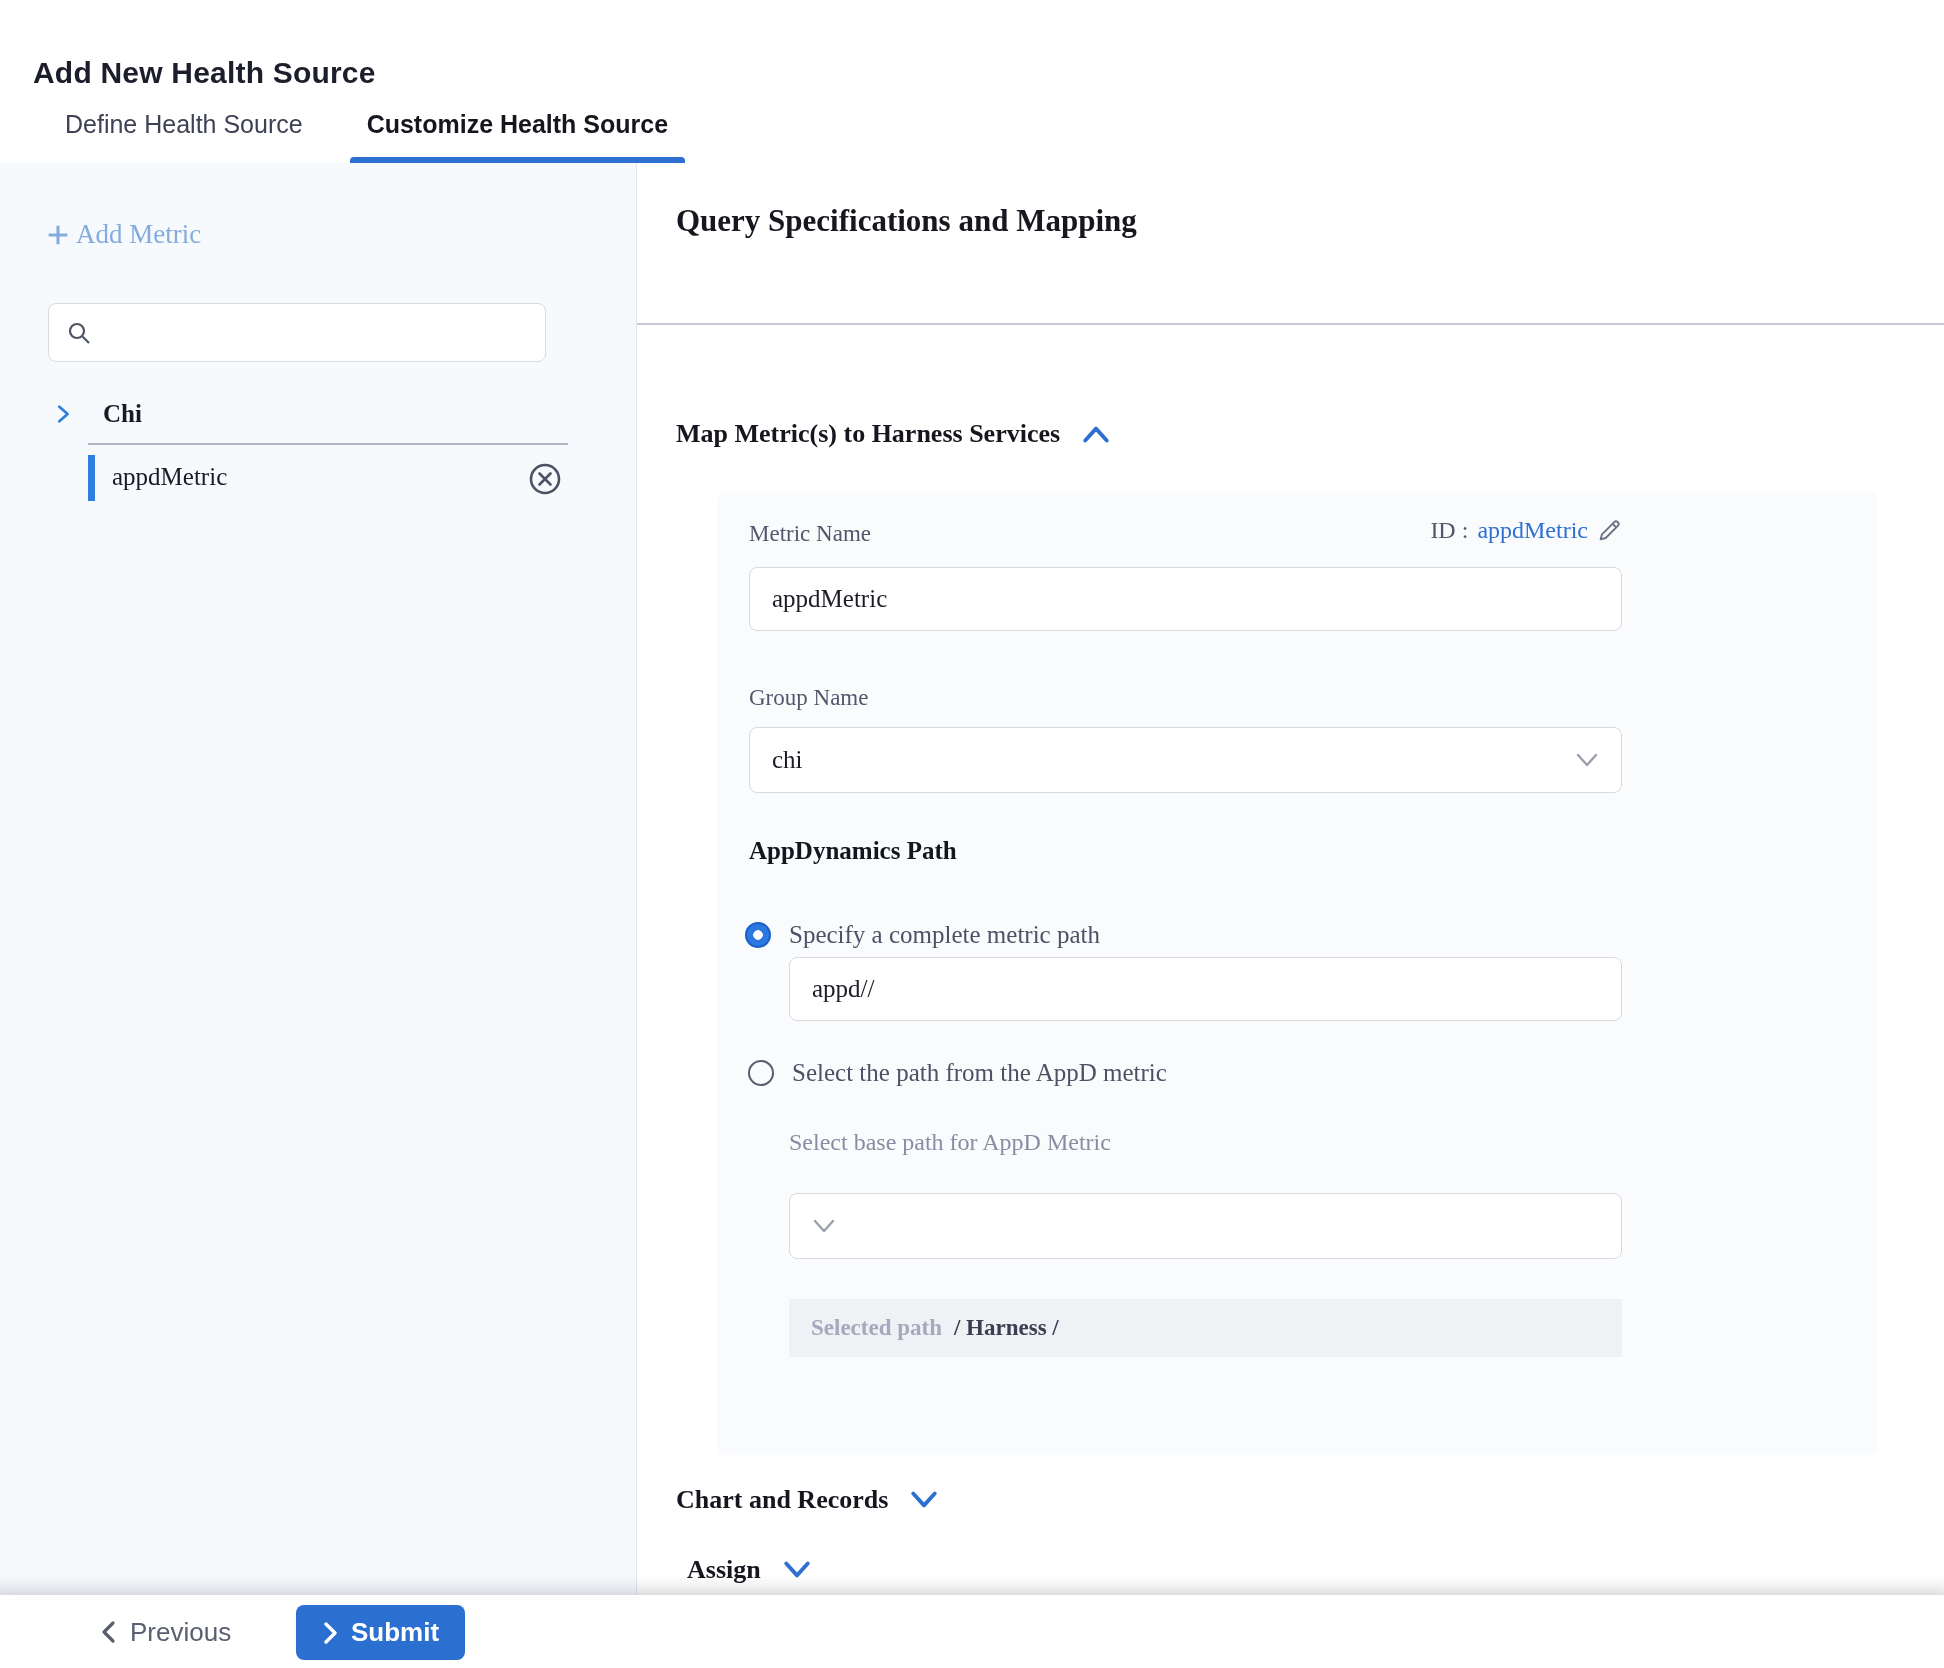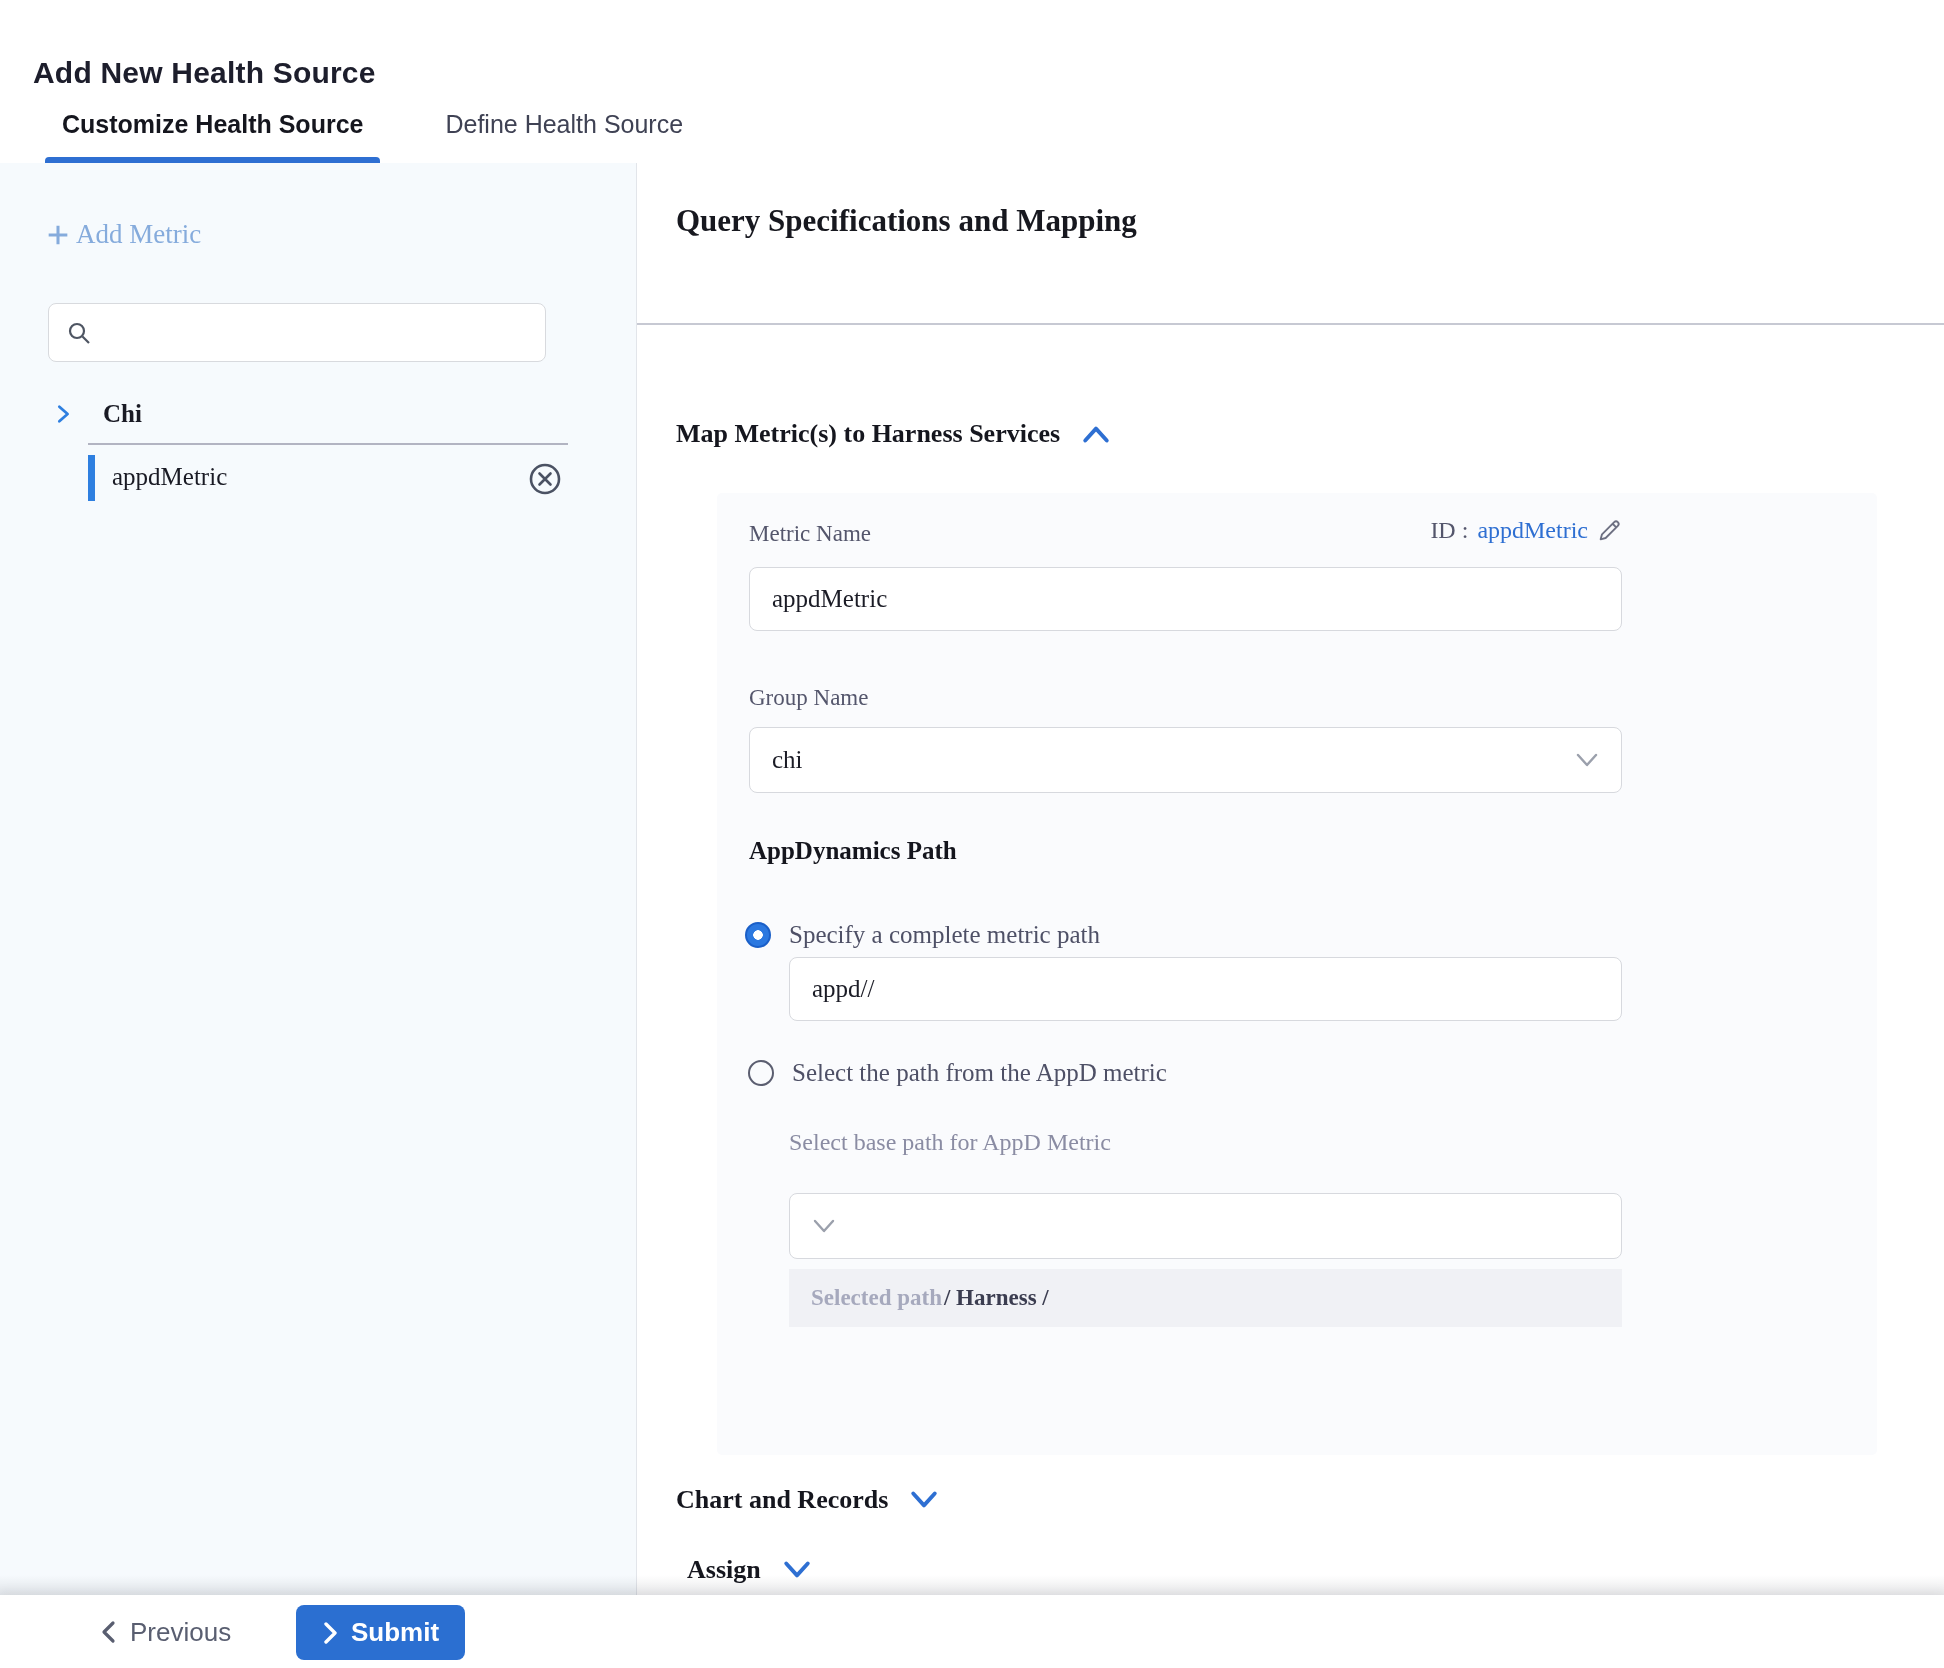--- a/index.html
+++ b/index.html
@@ -84,22 +84,22 @@
   .radio-row { position:absolute; display:flex; align-items:center; gap:18px; cursor:pointer; }
   .radio-row .r-lbl { font-size:25px; color:#4e5066; }
   .r1 { left:28px; top:404px;margin-top:24px; }
   .r2 { left:31px; top:566px; }
   .radio { width:26px; height:26px; border-radius:50%; flex:none; }
   .radio.on { border:2px solid #1a5fc8; background:radial-gradient(circle at center, #ffffff 0 4.5px, #2b78e0 5px); }
   .radio.off { border:2.5px solid #5b5e70; background:transparent; }
 
   .basepath-label { position:absolute; left:72px; top:636px; font-size:24px; color:#8a8ca3; }
 
-  .selected-bar { position:absolute; left:72px; top:776px; width:833px; height:58px; background:#f0f1f5;
-    display:flex; align-items:center; padding-left:22px; gap:2px; }
+  .selected-bar { position:absolute; left:72px; top:806px; width:833px; height:58px; background:#f0f1f5;
+    display:flex; align-items:center; padding-left:22px; gap:12px; }
   .selected-bar .sp-lbl { font-size:23px; font-weight:bold; color:#a6a9bd; }
   .selected-bar .sp-val { font-size:23px; font-weight:bold; color:#3b3d50; }
 
   
   .footer { position:absolute; left:0; bottom:0; width:100%; height:73px; background:#fff;
     box-shadow:0 -4px 10px rgba(30,32,44,0.06); }
   .btn-previous { position:absolute; left:98px; top:12px; height:50px; display:flex; align-items:center; gap:12px;
     background:none; border:none; cursor:pointer; font-family:inherit; font-size:26px; color:#595e70; }
   .btn-previous svg { width:20px; height:24px; }
   .btn-submit { position:absolute; left:296px; top:10px; height:55px; padding:0 26px; display:flex; align-items:center; gap:12px;
@@ -109,25 +109,25 @@
 </head>
 <body>
 
 <div class="app">
 
   <div class="header">
     <h1>Add New Health Source</h1>
   </div>
 
   <div class="tabs">
+    <div class="tab tab-define">
+      <span>Define Health Source</span>
+    </div>
     <div class="tab tab-customize">
       <span>Customize Health Source</span>
-    </div>
-    <div class="tab tab-define">
-      <span>Define Health Source</span>
     </div>
   </div>
 
   <div class="body">
 
     <aside class="sidebar">
       <button class="add-metric">
         <svg viewBox="0 0 24 24" fill="none" stroke="currentColor" stroke-width="2.6">
             <path d="M12 4v16M4 12h16"></path>
           </svg>

